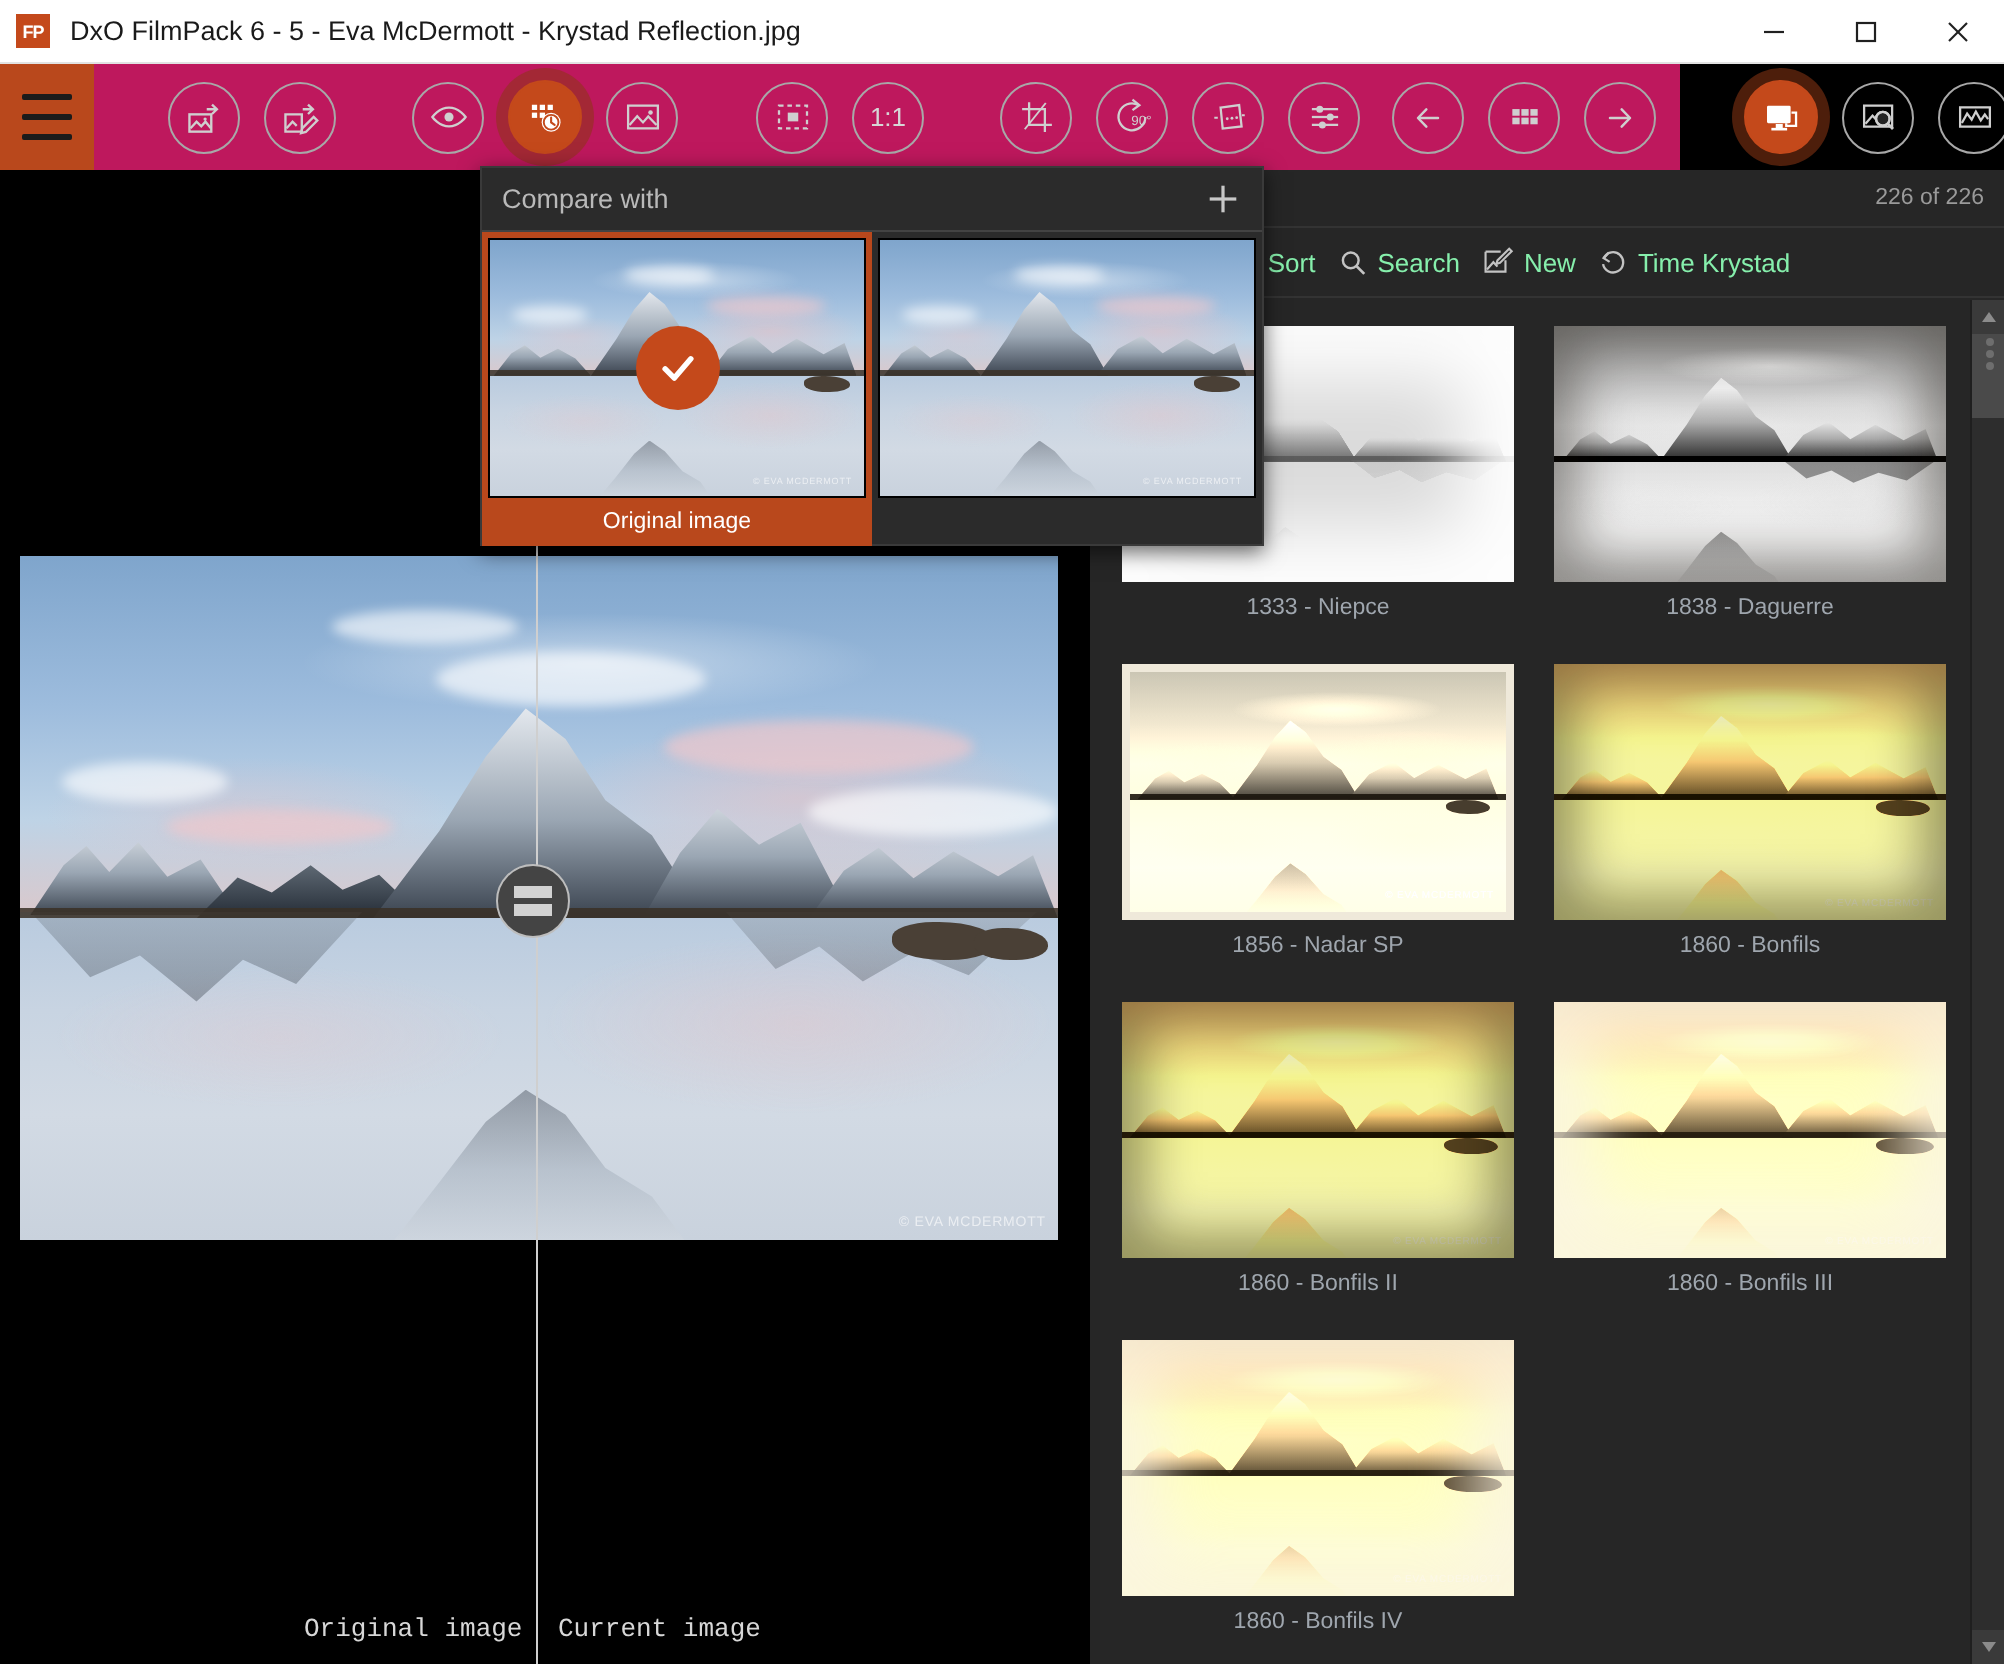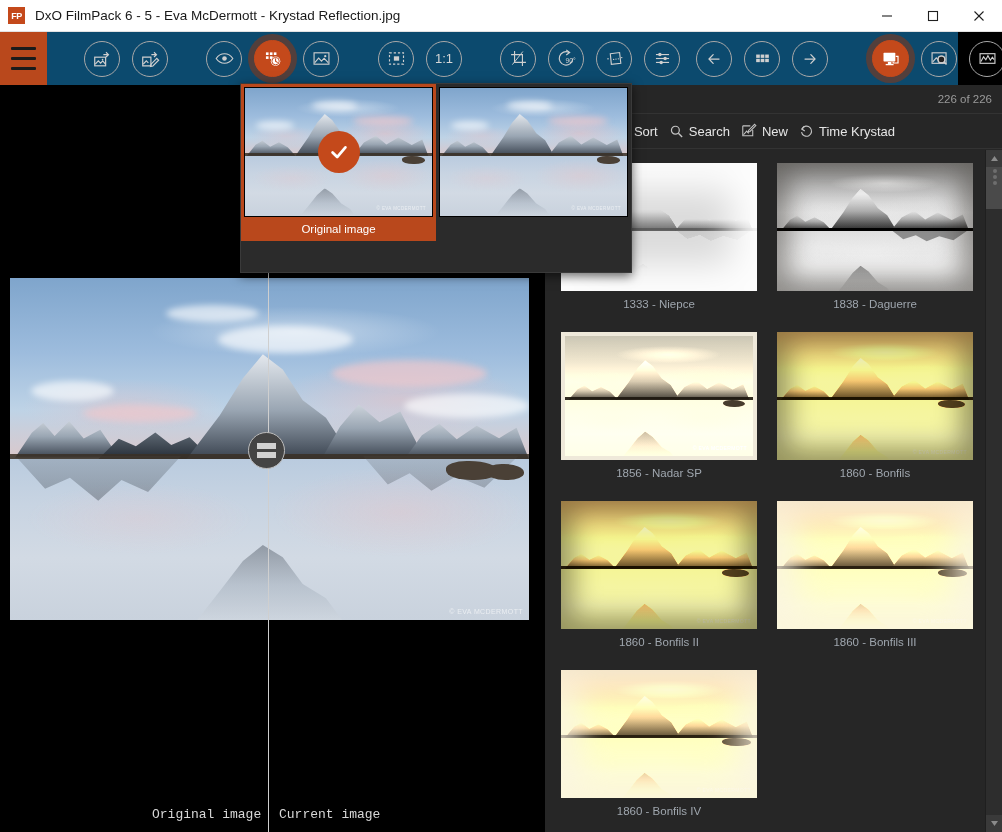--- a/index.html
+++ b/index.html
@@ -24,22 +24,22 @@
     color:#fff; font-size:9px; font-weight:bold; letter-spacing:-0.5px;
     font-family:"Liberation Sans", sans-serif;
   }
   #title-text { margin-left:10px; font-size:13.5px; color:#1a1a1a; white-space:nowrap; }
   #win-controls { margin-left:auto; display:flex; height:32px; }
   .win-btn { width:46px; height:32px; display:flex; align-items:center; justify-content:center; color:#202020; }
   .win-btn svg { display:block; }
 
   
   #toolbar {
-    position:absolute; left:0; top:32px; width:958px; height:53px;
-    background:#0c4a6e;
+    position:absolute; left:0; top:32px; width:840px; height:53px;
+    background:#be185d;
   }
   #hamburger {
     position:absolute; left:0; top:0; width:47px; height:53px;
     background:#b9481c; display:flex; flex-direction:column;
     align-items:center; justify-content:center; gap:7px;
   }
   #hamburger span { display:block; width:25px; height:3px; background:#1b1b1b; border-radius:1px; }
 
   .tb-group { position:absolute; top:0; height:53px; display:flex; align-items:center; }
   .tb-btn {
@@ -153,21 +153,21 @@
     height:28px; display:flex; align-items:center; justify-content:flex-end;
     padding-right:10px; background:#262626;
   }
   #count-text { font-size:11.5px; color:#9a9a9a; }
   #filter-bar {
     height:36px; display:flex; align-items:center; gap:0px;
     border-top:1px solid #333; border-bottom:1px solid #333;
     background:#262626; padding-left:7px;
   }
   .fb-item { display:flex; align-items:center; gap:5px; padding:0 9px 0 2px; color:#c3c3c3; }
-  .fb-item span { font-size:13px; color:#e5e5e5; }
+  .fb-item span { font-size:13px; color:#86efac; }
   .fb-item svg { display:block; }
 
   #thumb-scroll {
     position:absolute; left:0; top:65px; width:440px; height:682px;
     overflow:hidden;
   }
   #thumb-grid {
     display:grid; grid-template-columns:196px 196px; gap:0 20px;
     padding:13px 0 0 16px;
   }
@@ -629,20 +629,29 @@
       <div id="sb-track-bg"></div>
       <div class="sb-arrow" id="sb-down">
         <svg width="7" height="5" viewBox="0 0 7 5">
             <polygon points="0,0 7,0 3.5,5" fill="currentColor"></polygon>
           </svg>
       </div>
     </div>
   </div>
 
   <div id="compare-panel">
+    <div id="compare-header">
+      <div id="compare-title">Compare with</div>
+      <div id="compare-add">
+        <svg width="19" height="19" viewBox="0 0 20 20" stroke="currentColor" stroke-width="1.7">
+          <line x1="10" y1="3" x2="10" y2="17"></line>
+            <line x1="3" y1="10" x2="17" y2="10"></line>
+        </svg>
+      </div>
+    </div>
     <div id="compare-items">
 
       <div class="cmp-item selected">
         <div class="cmp-thumb">
           <div class="scene">
             <div class="sky"></div>
               <div class="water"></div>
             <div class="cloud" style="left:6%;top:26%;width:20%;height:7%;"></div>
             <div class="cloud pink" style="left:58%;top:22%;width:32%;height:8%;"></div>
             <div class="cloud" style="left:36%;top:10%;width:24%;height:7%;"></div>

